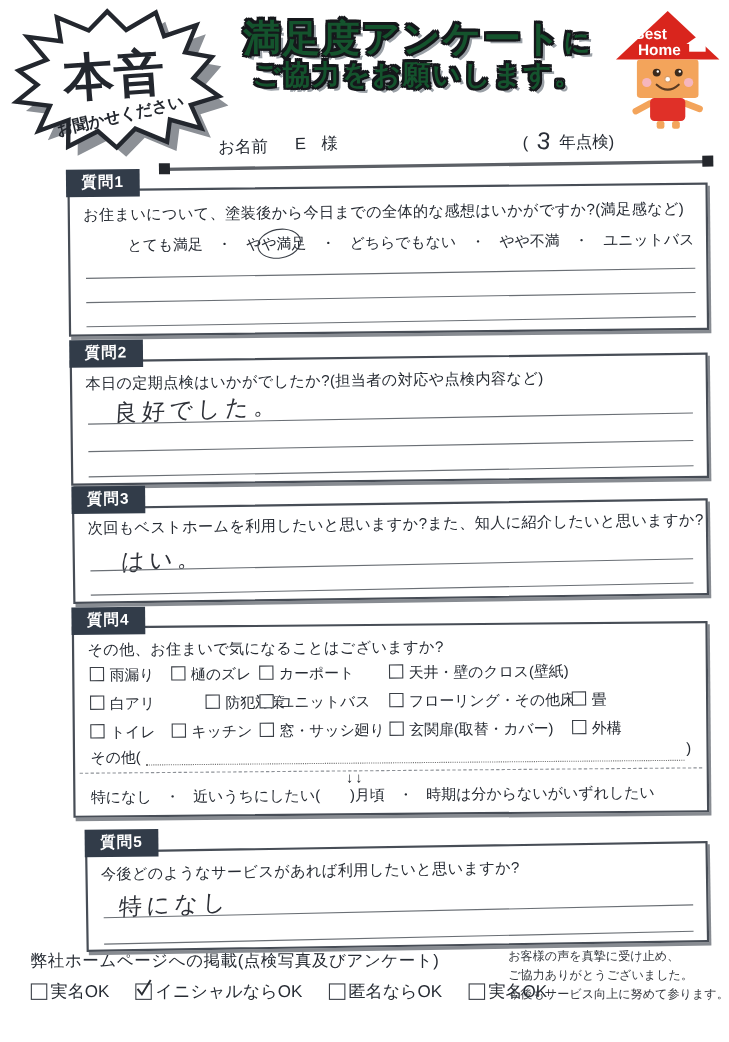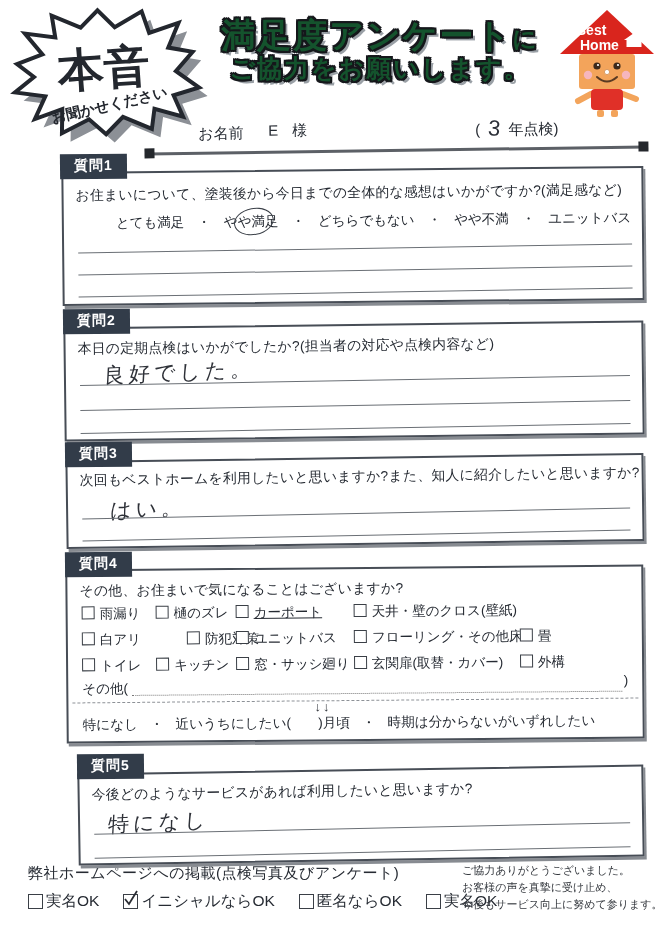--- a/index.html
+++ b/index.html
@@ -165,21 +165,21 @@
     <div class="ansline" style="left:14px;right:12px;top:76px;transform:rotate(-0.35deg);"></div>
   </div>
 
   <div class="qtab" style="left:65px;top:552px;transform:rotate(-0.6deg);">質問4</div>
   <div class="qbox" style="left:66px;top:567px;width:574px;height:170px;transform:rotate(-0.5deg);">
     <div class="qtext" style="top:11px;">その他、お住まいで気になることはございますか?</div>
 
     <div class="cbrow" style="top:34px;">
       <span class="cbitem" style="left:14px;"><span class="cb"></span><span>雨漏り</span></span>
       <span class="cbitem" style="left:88px;"><span class="cb"></span><span>樋のズレ</span></span>
-      <span class="cbitem" style="left:168px;text-decoration:underline;"><span class="cb"></span><span>カーポート</span></span>
+      <span class="cbitem" style="left:168px;"><span class="cb"></span><span>カーポート</span></span>
       <span class="cbitem" style="left:286px;"><span class="cb"></span><span>天井・壁のクロス(壁紙)</span></span>
     </div>
     <div class="cbrow" style="top:60px;">
       <span class="cbitem" style="left:14px;"><span class="cb"></span><span>白アリ</span></span>
       <span class="cbitem" style="left:88px;padding-left:31px;"><span class="cb"></span><span>防犯対策</span></span>
       <span class="cbitem" style="left:168px;"><span class="cb"></span><span>ユニットバス</span></span>
       <span class="cbitem" style="left:286px;"><span class="cb"></span><span>フローリング・その他床</span></span>
       <span class="cbitem" style="left:452px;"><span class="cb"></span><span>畳</span></span>
     </div>
     <div class="cbrow" style="top:86px;">
@@ -233,18 +233,18 @@
       <span class="pub-cb"></span>
       <span>匿名ならOK</span>
     </span>
     <span class="pub-item">
       <span class="pub-cb"></span>
       <span>実名OK</span>
     </span>
   </div>
 
   <div class="thanks">
+    <div>お客様の声を真摯に受け止め、</div>
     <div>ご協力ありがとうございました。</div>
-    <div>お客様の声を真摯に受け止め、</div>
     <div>今後もサービス向上に努めて参ります。</div>
   </div>
 
 </div>
 
 </body></html>

